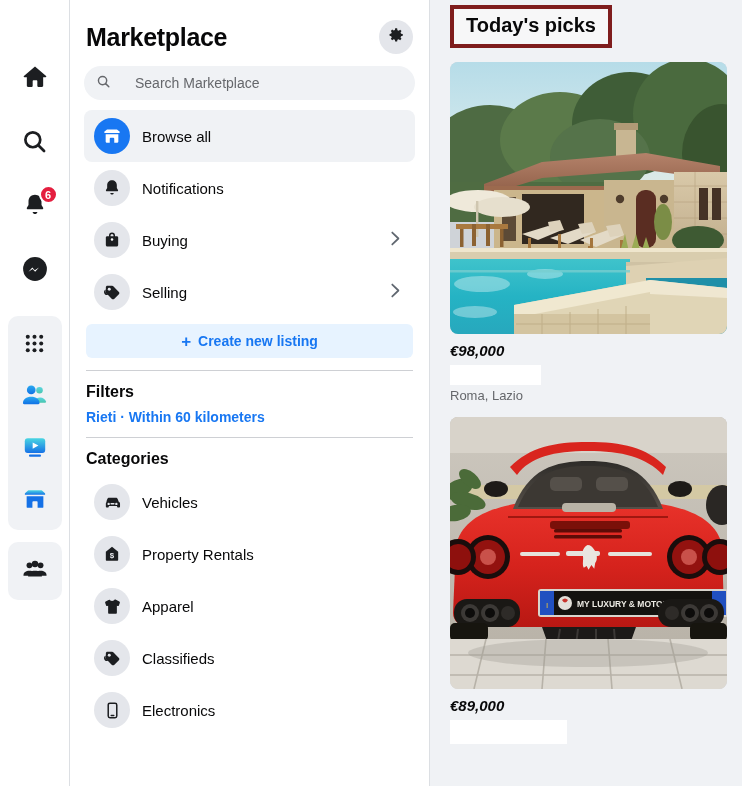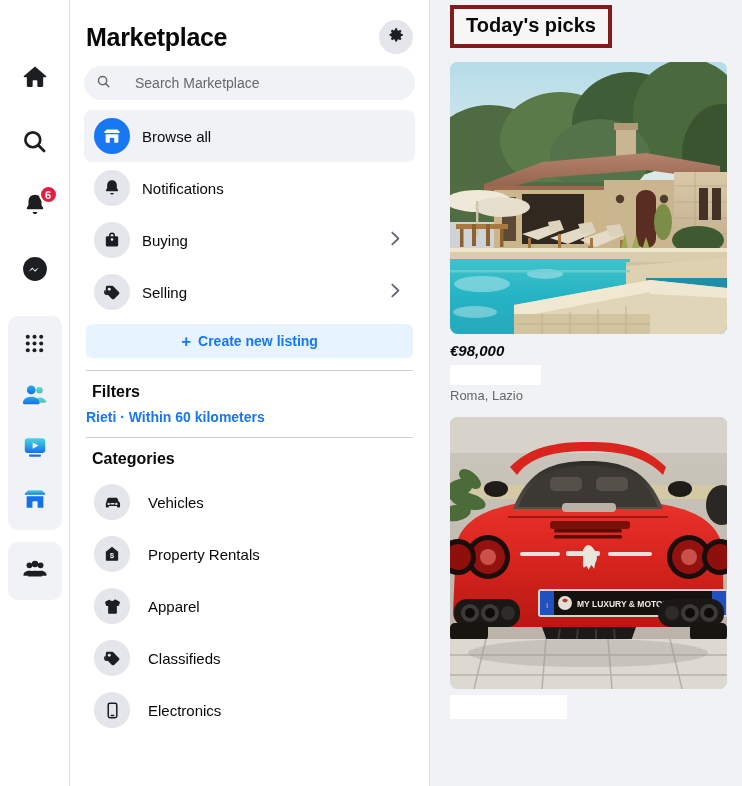--- a/index.html
+++ b/index.html
@@ -90,28 +90,28 @@
   .chev { position: absolute; right: 14px; color: #606770; }
 
   .create {
     margin: 6px 2px 0 2px; height: 34px; border-radius: 6px;
     background: #e7f3ff; color: #1877f2;
     display: flex; align-items: center; justify-content: center; gap: 7px;
     font-size: 14px; font-weight: bold; cursor: pointer;
   }
   .plus { font-size: 17px; font-weight: bold; line-height: 1; }
   .hr { height: 1px; background: #ced0d4; margin: 12px 2px; }
-  .sec-title { font-size: 16px; font-weight: bold; color: #080809; margin: 0 2px 8px 8px; }
+  .sec-title { font-size: 16px; font-weight: bold; color: #080809; margin: 0 2px 8px 2px; }
   .filter-link {
     font-size: 14px; font-weight: bold; color: #1877f2;
     margin: 0 2px; cursor: pointer;
   }
   .cat-item {
     height: 52px; border-radius: 8px;
-    display: flex; align-items: center; gap: 18px;
+    display: flex; align-items: center; gap: 12px;
     padding: 0 10px; cursor: pointer;
   }
 
   
   .main {
     flex: 1; height: 786px; background: #f0f2f5;
     padding: 0 0 0 20px; position: relative; overflow: hidden;
   }
   .picks-wrap { padding-top: 5px; }
   .picks-box {
@@ -669,16 +669,17 @@
             <line x1="0" y1="238" x2="277" y2="238"></line>
             <line x1="0" y1="258" x2="277" y2="258"></line>
             <line x1="36" y1="222" x2="24" y2="272"></line>
             <line x1="96" y1="222" x2="92" y2="272"></line>
             <line x1="158" y1="222" x2="162" y2="272"></line>
             <line x1="220" y1="222" x2="232" y2="272"></line>
           </g>
           <ellipse cx="138" cy="236" rx="120" ry="14" fill="#9e9a91" opacity="0.35"></ellipse>
         </svg>
       </div>
+      <div class="price">€89,000</div>
       <div class="redact b"></div>
     </div>
   </div>
 </div>
 
 </body></html>

